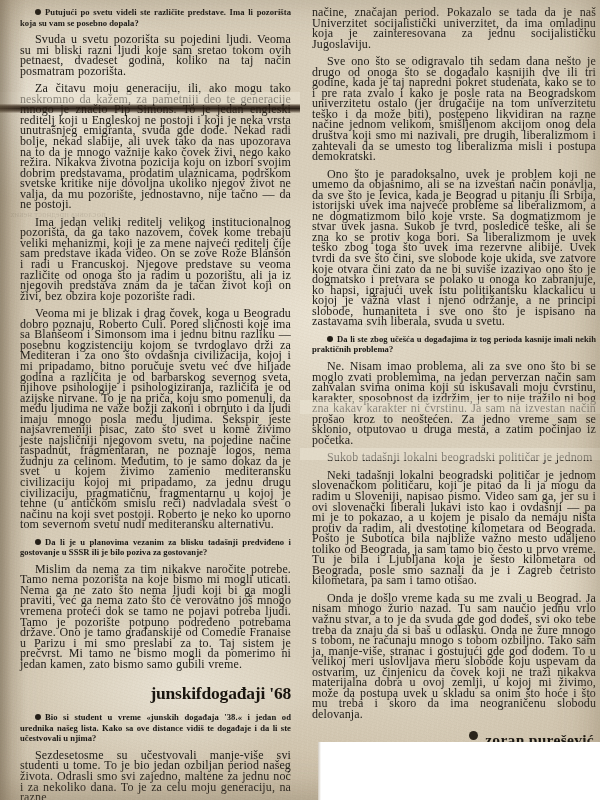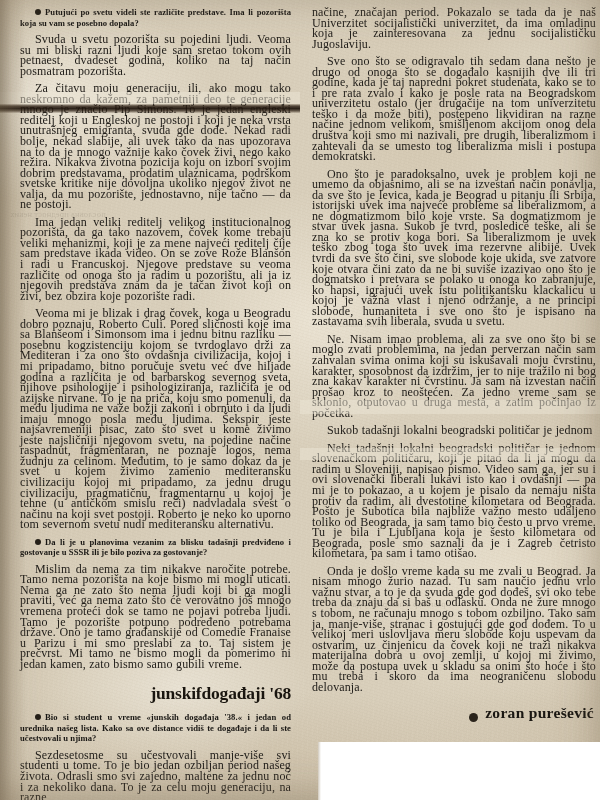--- a/index.html
+++ b/index.html
@@ -145,21 +145,21 @@
     line-height: 20px;
     font-weight: bold;
     color: #19150f;
     letter-spacing: -.2px;
   }
 
   
   #byline-row {
     margin-top: 12px;
     display: flex;
-    align-items: flex-end;
+    align-items: flex-start;
     justify-content: flex-end;
     gap: 7px;
     padding-right: 2px;
   }
   #byline-bullet {
     width: 9px; height: 9px;
     border-radius: 50%;
     background: #2a241b;
     flex: 0 0 auto;
   }
@@ -243,20 +243,21 @@
 
     <div class="column right">
 
       <p class="para noindent">načine, značajan period. Pokazalo se tada da je naš Univerzitet socijalistički univerzitet, da ima omladinu koja je zainteresovana za jednu socijalističku Jugoslaviju.</p>
 
       <p class="para">Sve ono što se odigravalo tih sedam dana nešto je drugo od onoga što se događalo kasnijih dve ili tri godine, kada je taj napredni pokret studenata, kako se to i pre rata zvalo i kako je posle rata na Beogradskom univerzitetu ostalo (jer drugačije na tom univerzitetu teško i da može biti), postepeno likvidiran na razne načine jednom velikom, smišljenom akcijom onog dela društva koji smo mi nazivali, pre drugih, liberalizmom i zahtevali da se umesto tog liberalizma misli i postupa demokratski.</p>
 
       <p class="para">Ono što je paradoksalno, uvek je problem koji ne umemo da objasnimo, ali se na izvestan način ponavlja, da sve što je levica, kada je Beograd u pitanju ili Srbija, istorijski uvek ima najveće probleme sa liberalizmom, a ne dogmatizmom bilo koje vrste. Sa dogmatizmom je stvar uvek jasna. Sukob je tvrd, posledice teške, ali se zna ko se protiv koga bori. Sa liberalizmom je uvek teško zbog toga što uvek ima rezervne alibije. Uvek tvrdi da sve što čini, sve slobode koje ukida, sve zatvore koje otvara čini zato da ne bi suviše izazivao ono što je dogmatsko i pretvara se polako u onoga ko zabranjuje, ko hapsi, igrajući uvek istu politikantsku klackalicu u kojoj je važna vlast i njeno održanje, a ne principi slobode, humaniteta i sve ono što je ispisano na zastavama svih liberala, svuda u svetu.</p>
 
 
+      <p class="question"><span class="bullet"></span><span>Da li ste zbog učešća u događajima iz tog perioda kasnije imali nekih praktičnih problema?</span></p>
 
       <p class="para">Ne. Nisam imao problema, ali za sve ono što bi se moglo zvati problemima, na jedan perverzan način sam zahvalan svima onima koji su iskušavali moju čvrstinu, karakter, sposobnost da izdržim, jer to nije tražilo ni bog zna kakav karakter ni čvrstinu. Ja sam na izvestan način prošao kroz to neoštećen. Za jedno vreme sam se sklonio, otputovao u druga mesta, a zatim počinjao iz početka.</p>
 
       <p class="para">Sukob tadašnji lokalni beogradski političar je jednom</p>
 
       <p class="para">Neki tadašnji lokalni beogradski političar je jednom slovenačkom političaru, koji je pitao da li ja mogu da radim u Sloveniji, napisao pismo. Video sam ga, jer su i ovi slovenački liberali lukavi isto kao i ovdašnji — pa mi je to pokazao, a u kojem je pisalo da nemaju ništa protiv da radim, ali dvestotine kilometara od Beograda. Pošto je Subotica bila najbliže važno mesto udaljeno toliko od Beograda, ja sam tamo bio često u prvo vreme. Tu je bila i Ljubljana koja je šesto kilometara od Beograda, posle smo saznali da je i Zagreb četristo kilometara, pa sam i tamo otišao.</p>
 
       <p class="para">Onda je došlo vreme kada su me zvali u Beograd. Ja nisam mnogo žurio nazad. Tu sam naučio jednu vrlo važnu stvar, a to je da svuda gde god dođeš, svi oko tebe treba da znaju da si baš u odlasku. Onda ne žure mnogo s tobom, ne računaju mnogo s tobom ozbiljno. Tako sam ja, manje-više, stranac i gostujući gde god dođem. To u velikoj meri uslovljava meru slobode koju uspevam da ostvarim, uz činjenicu da čovek koji ne traži nikakva materijalna dobra u ovoj zemlji, u kojoj mi živimo, može da postupa uvek u skladu sa onim što hoće i što mu treba i skoro da ima neograničenu slobodu delovanja.</p>
 
       <div id="byline-row">

